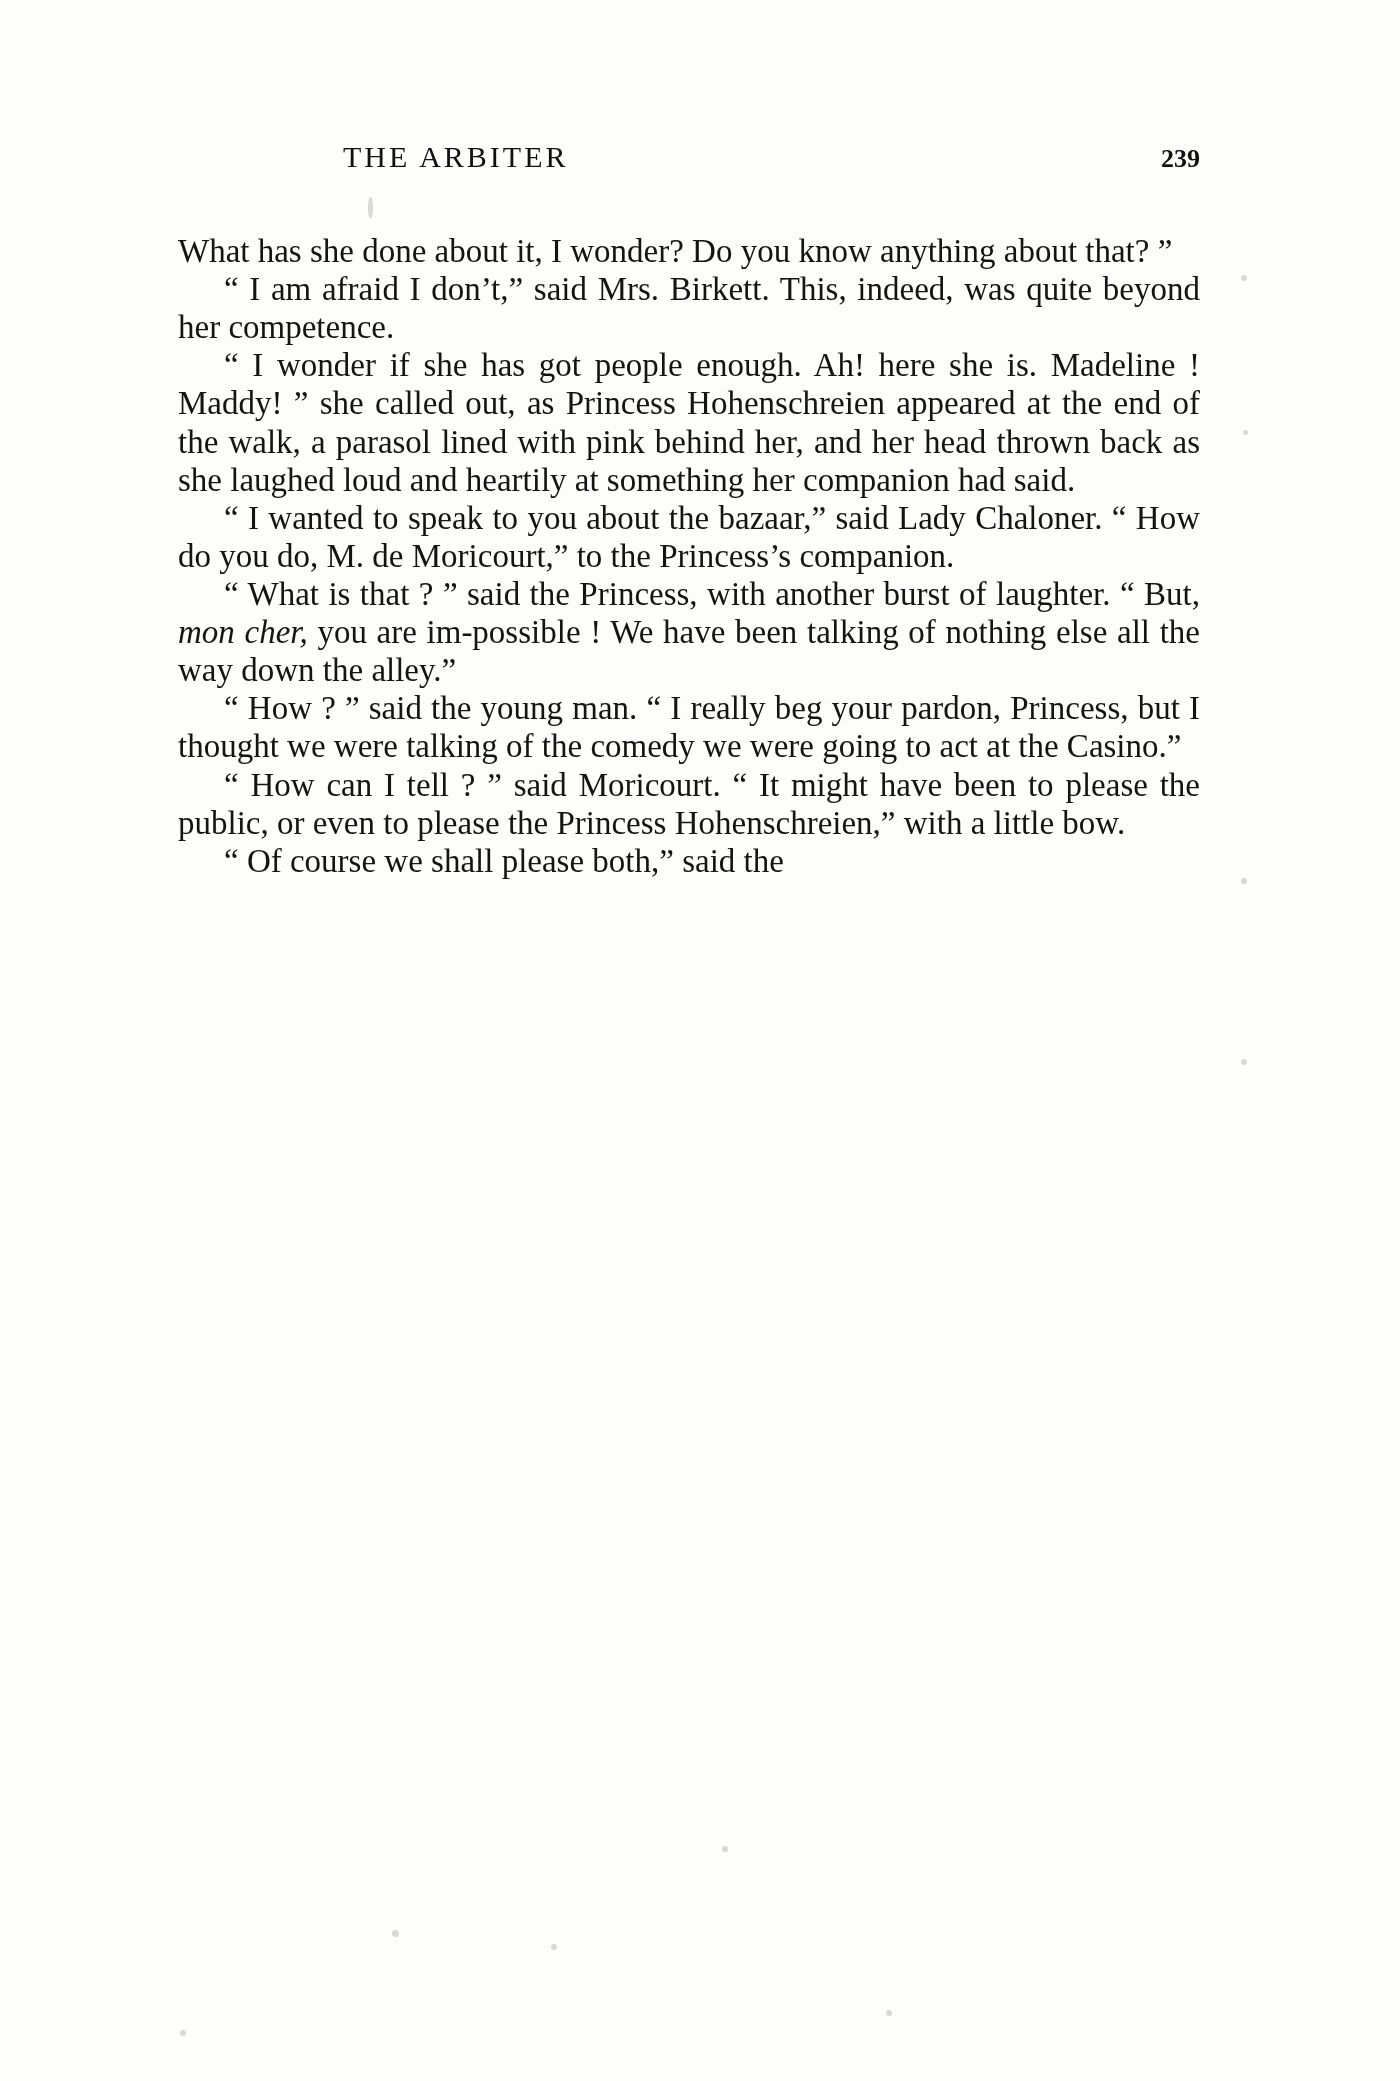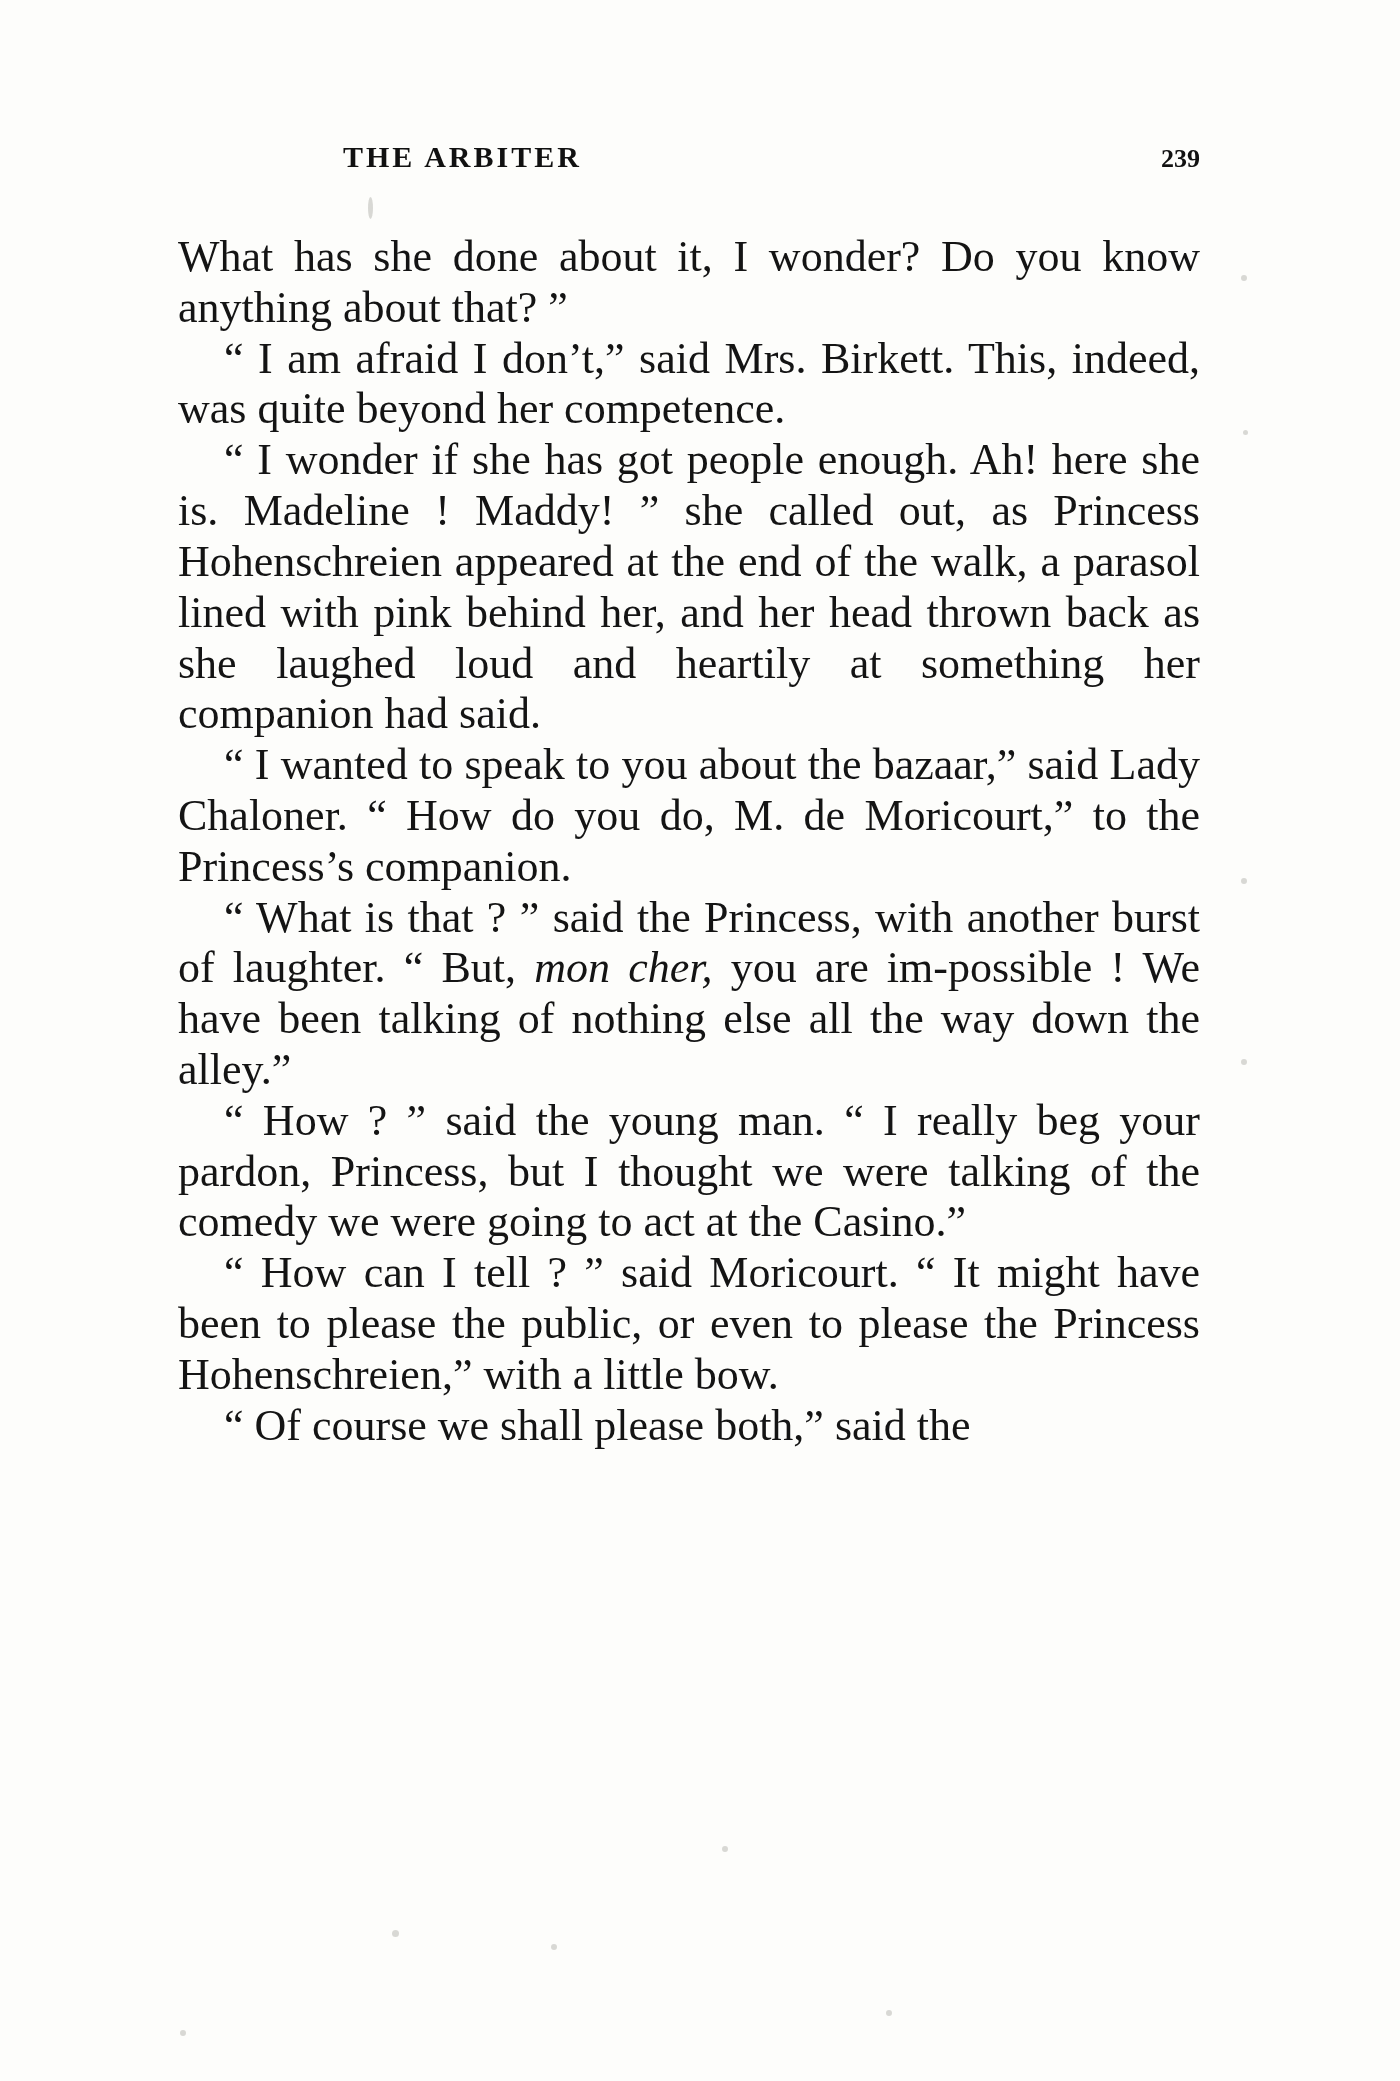--- a/index.html
+++ b/index.html
@@ -25,33 +25,33 @@
   .running-head {
     display: flex;
     justify-content: space-between;
     align-items: baseline;
     width: 1022px;
     margin: 0 0 58px 0;
   }
   .rh-title {
     font-size: 30px;
     letter-spacing: 3px;
-    font-weight: bold;
+    font-weight: normal;
     margin-left: 165px;
     color: #111;
   }
   .rh-page {
     font-size: 26px;
     font-weight: bold;
     letter-spacing: 0px;
     color: #111;
   }
   .body-text p {
     margin: 0;
-    font-size: 44px;
+    font-size: 33px;
     line-height: 1.155;
     text-align: justify;
     text-justify: inter-word;
     color: #141414;
   }
   .body-text p.indent {
     text-indent: 46px;
   }
   .body-text p + p {
     margin-top: 0px;

